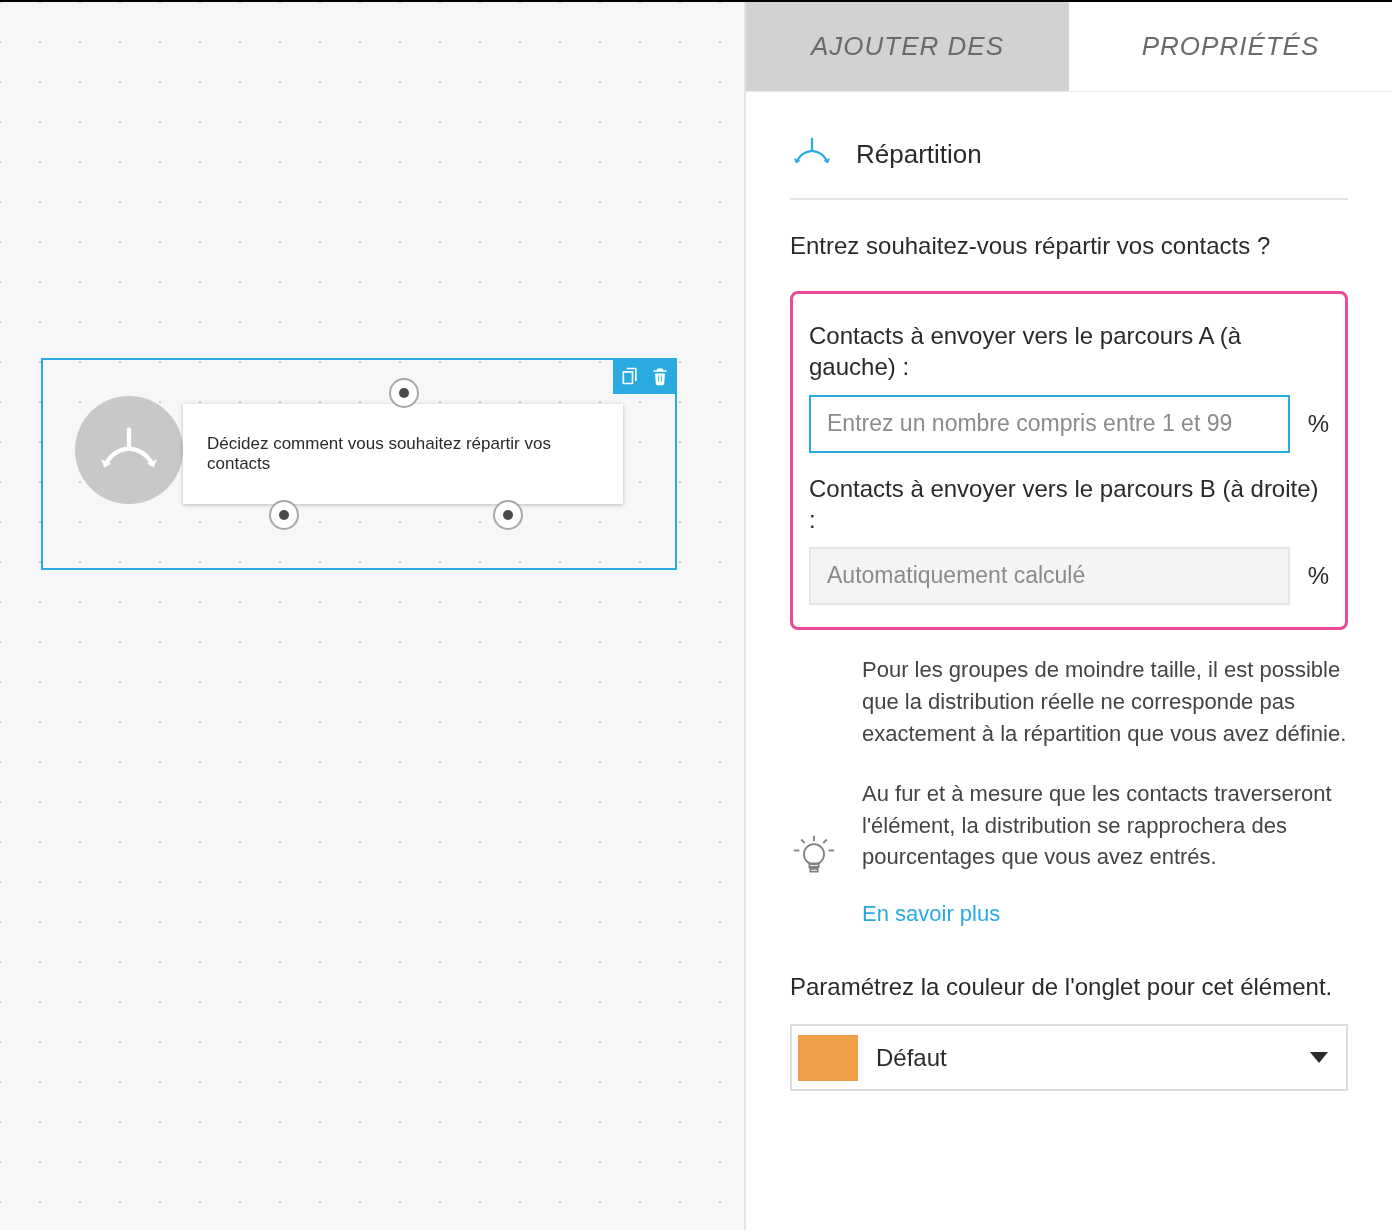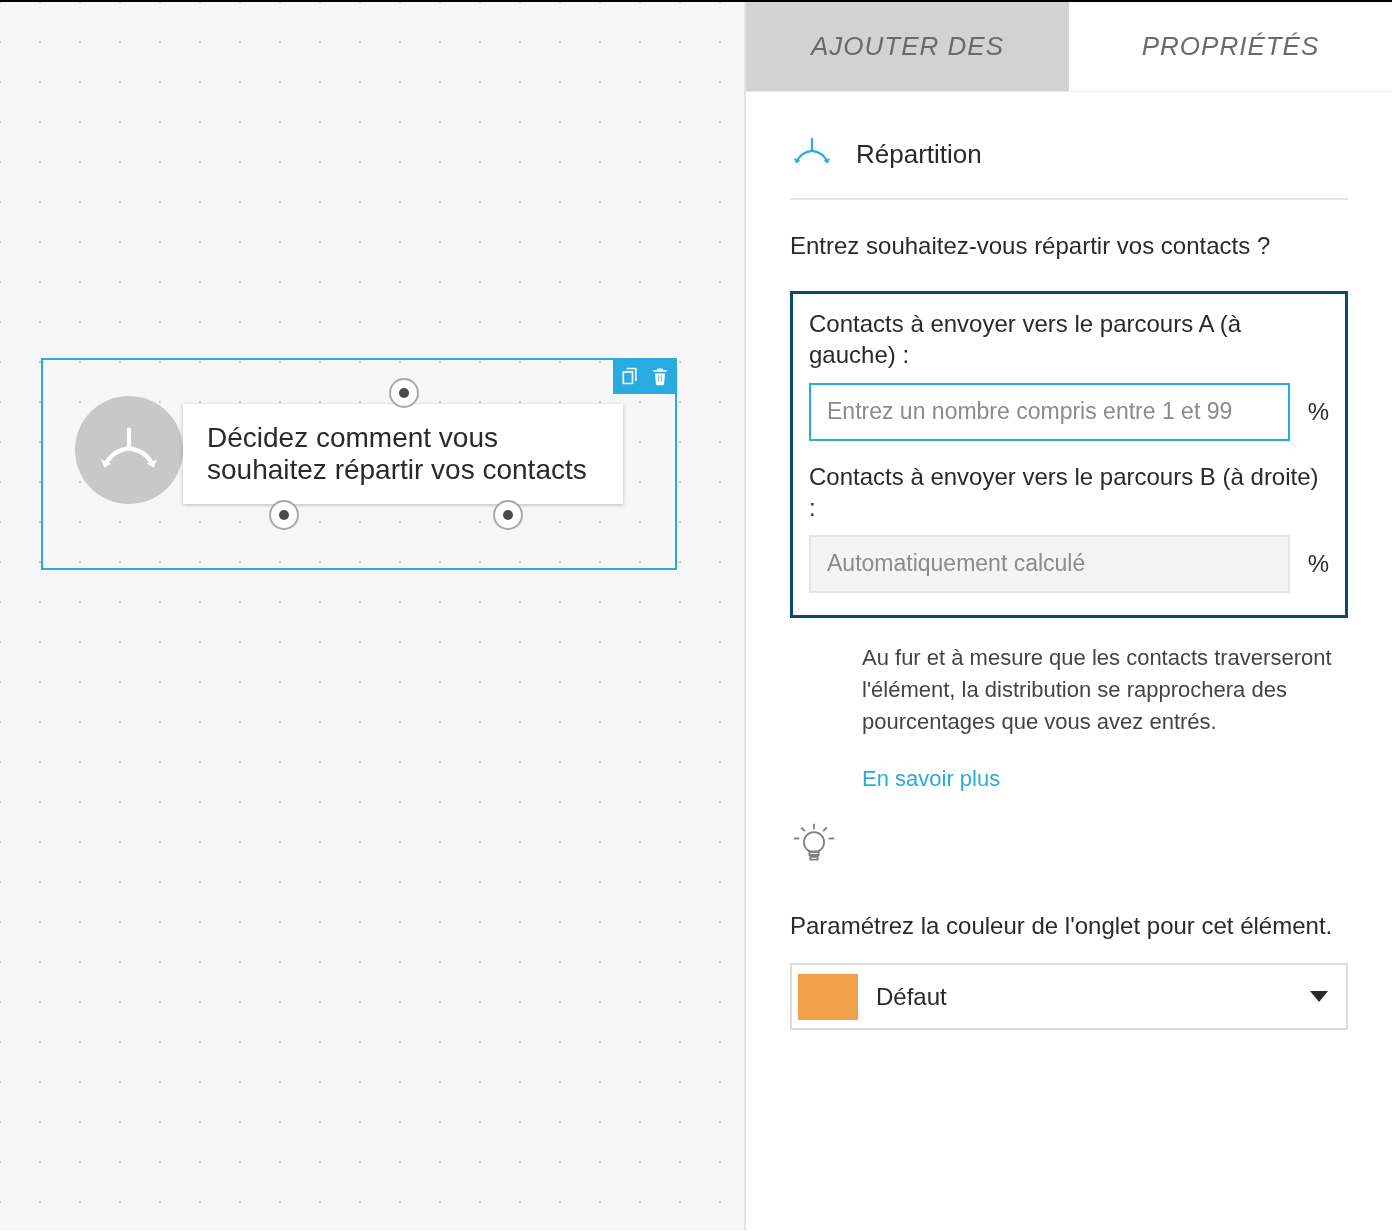--- a/index.html
+++ b/index.html
@@ -60,21 +60,21 @@
       top: 44px;
       width: 440px;
       height: 100px;
       background: #fff;
       box-shadow: 0 1px 4px rgba(0,0,0,0.25);
       display: flex;
       align-items: center;
       padding: 0 24px;
     }
     .node-card-text {
-      font-size: 28px;
+      font-size: 17px;
       color: #2a2a2a;
     }
     .node-icon-circle {
       position: absolute;
       left: 32px;
       top: 36px;
       width: 108px;
       height: 108px;
       border-radius: 50%;
       background: #c8c8c8;
@@ -147,23 +147,23 @@
       font-size: 26px;
       color: #2a2a2a;
     }
     .question {
       font-size: 24px;
       color: #2a2a2a;
       line-height: 1.3;
       margin-bottom: 30px;
     }
     .highlight-box {
-      border: 3px solid #0c4a6e;
-      border-radius: 0;
-      padding: 14px 16px 22px 16px;
+      border: 3px solid #ec4899;
+      border-radius: 8px;
+      padding: 26px 16px 22px 16px;
       margin-bottom: 24px;
     }
     .field-label {
       font-size: 24px;
       color: #2a2a2a;
       line-height: 1.3;
       margin-bottom: 12px;
     }
     .field-row {
       display: flex;
@@ -331,20 +331,21 @@
           <line x1="8" y1="18" x2="2" y2="18"></line>
           <line x1="46" y1="18" x2="40" y2="18"></line>
           <line x1="10" y1="6" x2="14" y2="10"></line>
           <line x1="38" y1="6" x2="34" y2="10"></line>
           <circle cx="24" cy="22" r="11"></circle>
           <path d="M19 32 h10 v4 h-10 z"></path>
           <path d="M20 38 h8 v3 h-8 z"></path>
         </svg>
       </div>
       <div class="info-texts">
+        <div class="info-p">Pour les groupes de moindre taille, il est possible que la distribution réelle ne corresponde pas exactement à la répartition que vous avez définie.</div>
         <div class="info-p">Au fur et à mesure que les contacts traverseront l'élément, la distribution se rapprochera des pourcentages que vous avez entrés.</div>
         <div class="info-link">En savoir plus</div>
       </div>
     </div>
 
     <div class="color-section">
       <div class="color-label">Paramétrez la couleur de l'onglet pour cet élément.</div>
       <div class="color-select">
         <div class="color-swatch"></div>
         <div class="color-select-text">Défaut</div>

